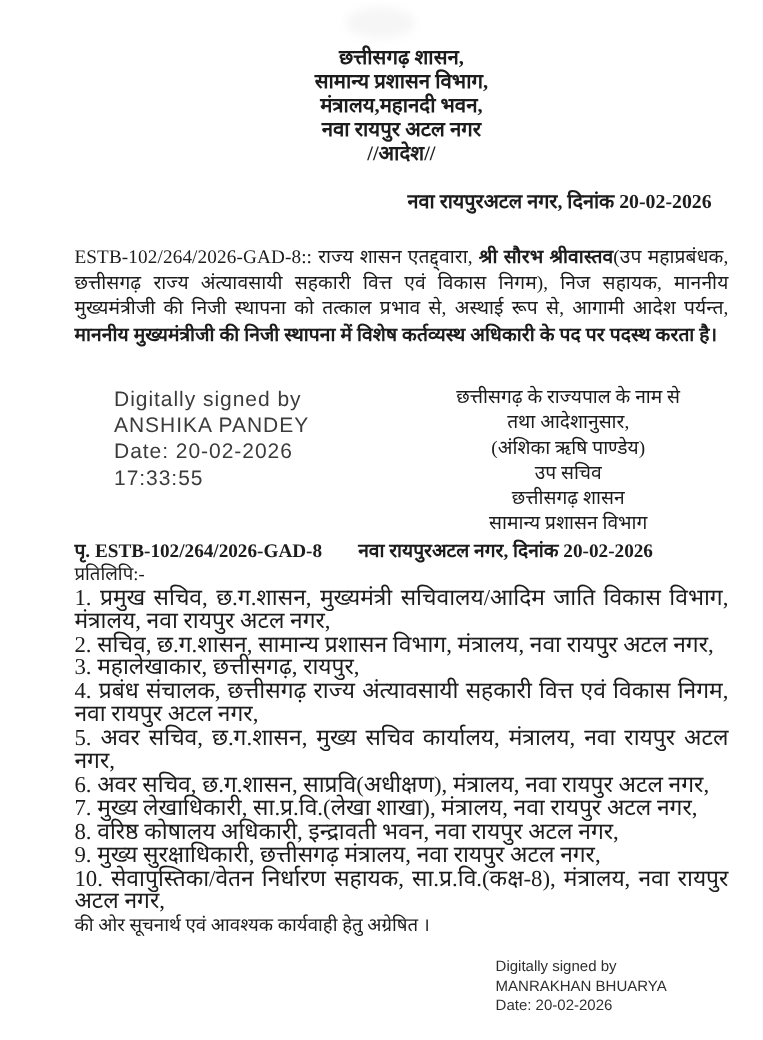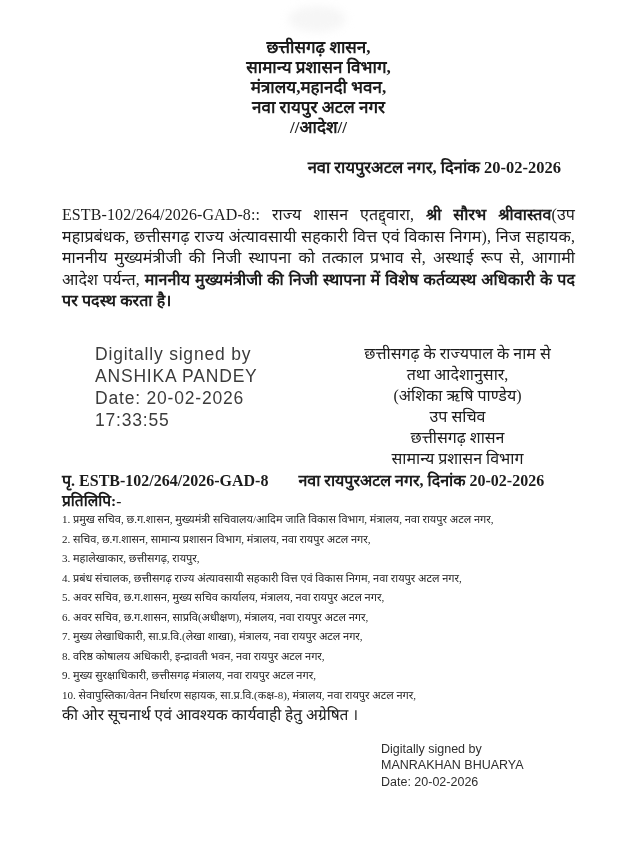--- a/index.html
+++ b/index.html
@@ -10,21 +10,21 @@
     background: #ffffff;
     color: #1c1c1c;
     font-family: "Liberation Serif", "DejaVu Sans", serif;
     overflow: hidden;
     position: relative;
   }
   .page {
     position: relative;
     width: 636px;
     height: 867px;
-    padding: 38px 61px 20px 62px;
+    padding: 38px 29px 20px 62px;
   }
   .scan-smudge {
     position: absolute;
     top: 6px; left: 288px;
     width: 58px; height: 26px;
     background: #f6f6f6;
     border-radius: 50%;
     filter: blur(4px);
   }
   
@@ -75,24 +75,23 @@
   
   .ref-row {
     display: flex;
     font-size: 16px;
     font-weight: bold;
     gap: 30px;
   }
   .copy-label {
     font-size: 15.5px;
     line-height: 19.5px;
-    font-weight: bold;
   }
   .copy-list {
-    font-size: 11px;
+    font-size: 19px;
     line-height: 19.5px;
   }
   .copy-list .copy-item {
     text-align: justify;
   }
   .forward-line {
     font-size: 15.5px;
     line-height: 19.5px;
   }
   

